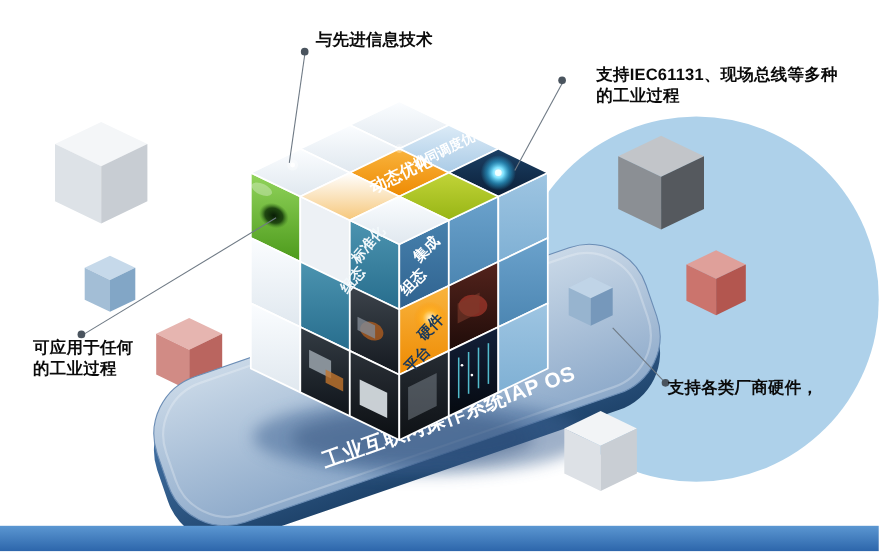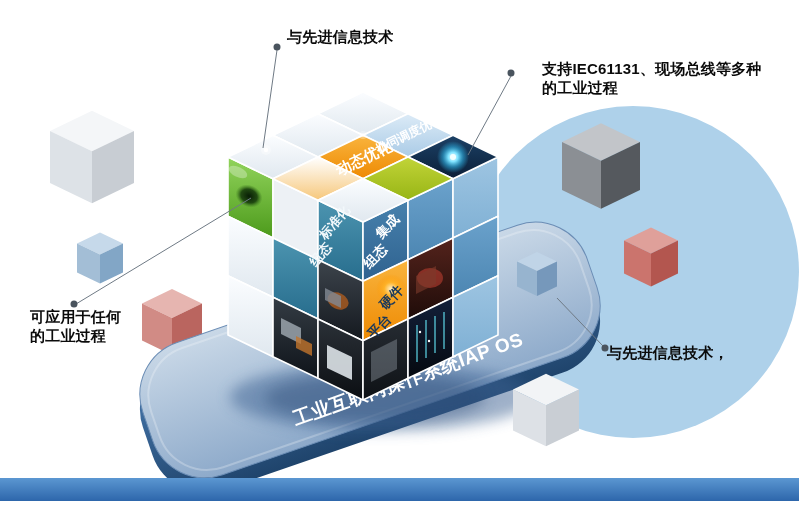--- a/index.html
+++ b/index.html
@@ -277,16 +277,16 @@
 </div>
 <div class="callout" style="left:517px;top:59px;margin-left:25px;">
   <div>支持IEC61131、现场总线等多种</div>
   <div>的工业过程</div>
 </div>
 <div class="callout" style="left:30px;top:307px;">
   <div>可应用于任何</div>
   <div>的工业过程</div>
 </div>
 <div class="callout" style="left:607px;top:343px;">
-  <div>与先进信息技术，</div>
+  <div>支持各类厂商硬件，</div>
 </div>
 
 </div>
 
 </body></html>

